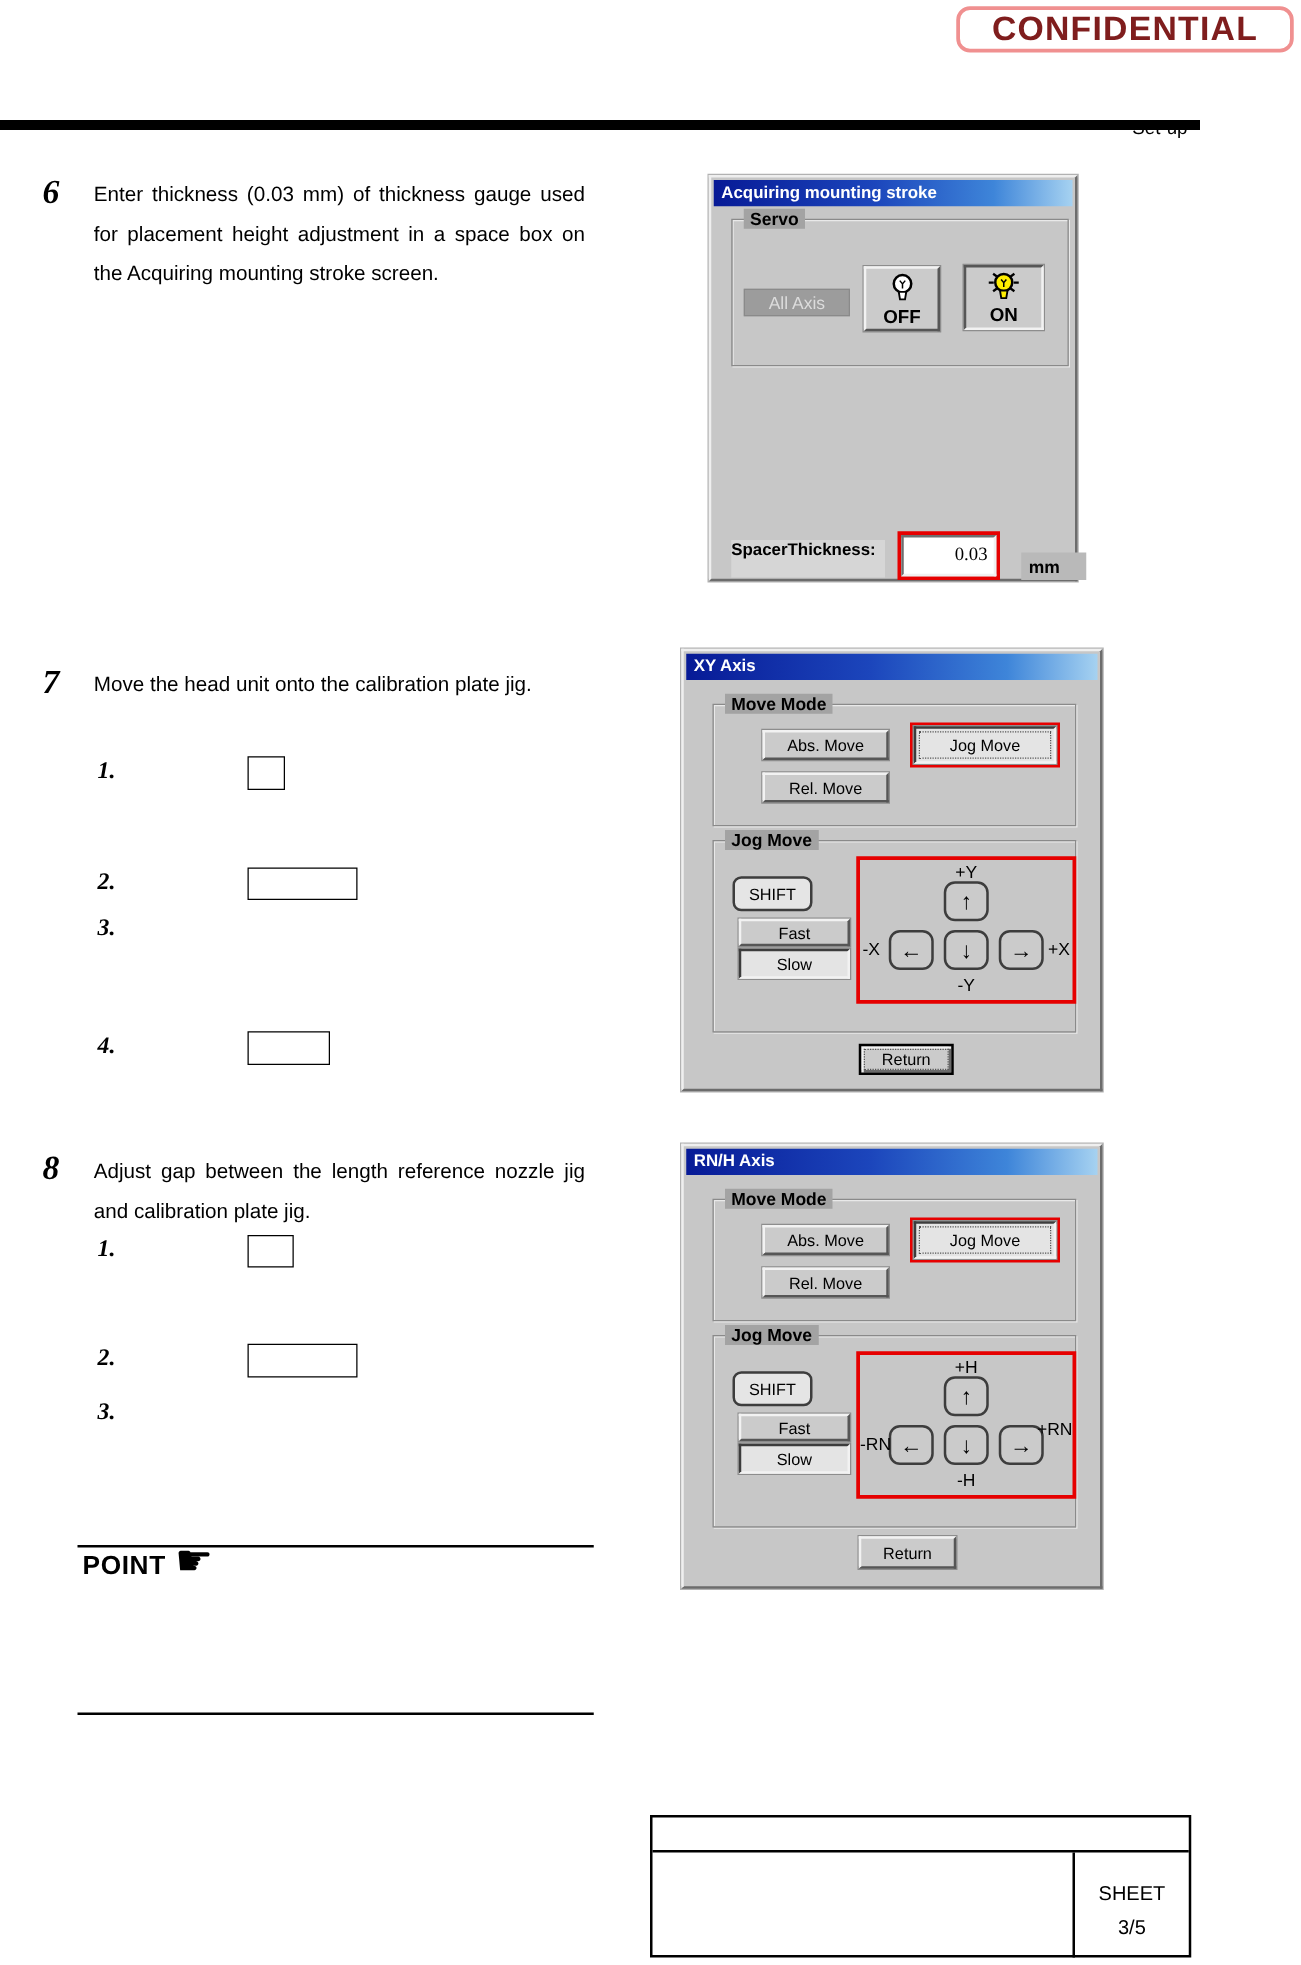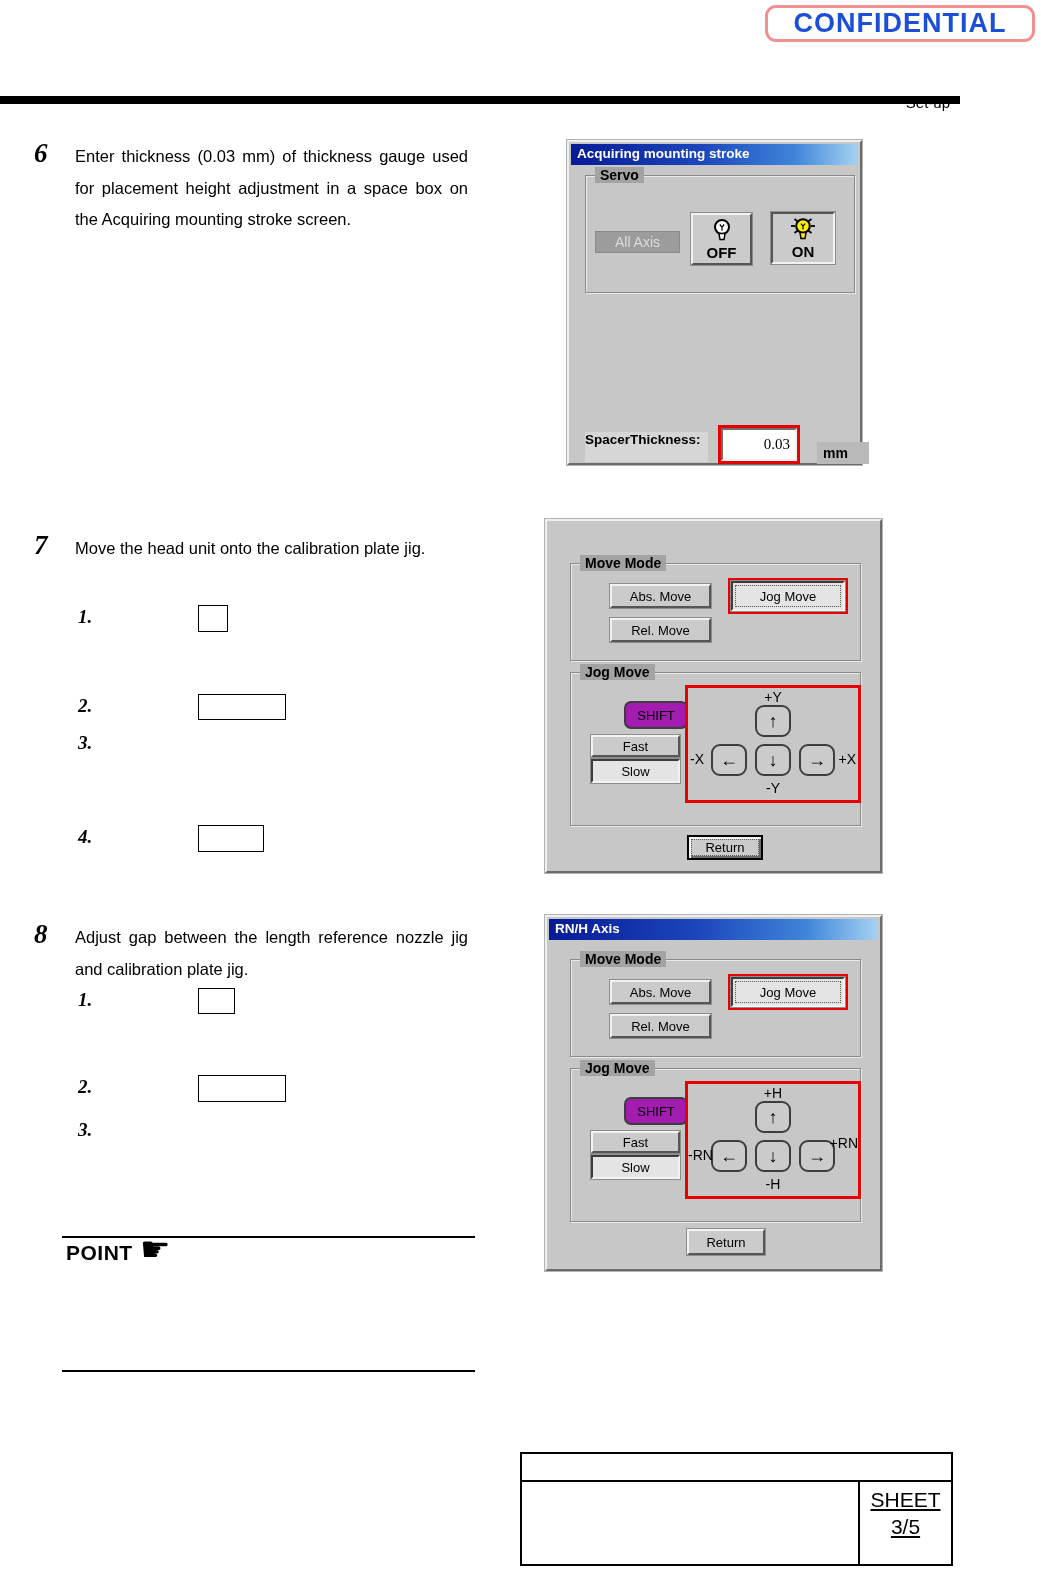--- a/index.html
+++ b/index.html
@@ -2,57 +2,57 @@
 <html><head>
 <meta charset="utf-8">
 <style>
   html,body{margin:0;padding:0;background:#ffffff;}
   #page{position:relative;width:1041px;height:1572px;background:#fff;
         font-family:"Liberation Sans","DejaVu Sans",sans-serif;color:#000;overflow:hidden;}
   .abs{position:absolute;}
 
   
   .stamp{left:765px;top:5px;width:270px;height:37px;border:3px solid #f09090;border-radius:11px;
-         display:flex;align-items:center;justify-content:center;color:#1d4ed8;
+         display:flex;align-items:center;justify-content:center;color:#7f1d1d;
          font-weight:bold;font-size:27px;letter-spacing:1px;box-sizing:border-box;}
   .setup{left:800px;top:57px;width:150px;text-align:right;font-size:15px;margin-top:37px;}
   .hrule{left:0;top:96px;width:960px;height:8px;background:#000;}
 
   
   .stepnum{font-family:"Liberation Serif","DejaVu Serif",serif;font-style:italic;font-weight:bold;font-size:27px;}
   .steppara{width:393px;font-size:16.5px;line-height:31.5px;text-align:justify;}
   .subnum{font-family:"Liberation Serif","DejaVu Serif",serif;font-style:italic;font-weight:bold;font-size:19px;}
   .blankbox{border:1.5px solid #000;background:#fff;box-sizing:border-box;}
   .pline{height:2px;background:#000;}
   .pointlabel{font-size:21px;font-weight:bold;letter-spacing:.5px;}
   .pointhand{font-size:34px;line-height:30px;}
 
   
   .ftable{left:520px;top:1452px;width:433px;height:114px;border:2px solid #000;box-sizing:border-box;}
   .frow1{height:26px;border-bottom:2px solid #000;}
   .frow2{display:flex;height:84px;}
   .fcell1{flex:1;}
-  .fcell2{width:93px;border-left:2px solid #000;text-align:center;font-size:21px;padding-top:4px;line-height:27px;box-sizing:border-box;text-decoration:underline;}
+  .fcell2{width:93px;border-left:2px solid #000;text-align:center;font-size:16px;padding-top:20px;line-height:27px;box-sizing:border-box;}
 
   
   .dlg{background:#c7c7c7;border:2px solid;border-color:#efefef #6c6c6c #6c6c6c #efefef;
        box-shadow:0 0 0 1px #b2b2b2;box-sizing:border-box;font-size:13px;}
   .tbar{position:absolute;left:2px;right:2px;top:2px;height:21px;
         background:linear-gradient(to right,#071a96,#1c46bc 45%,#3e85d9 78%,#a6d2f1);
         color:#fff;font-weight:bold;font-size:13.5px;padding:2px 0 0 6px;box-sizing:border-box;}
   .group{position:absolute;border:1px solid #8a8a8a;box-shadow:inset 1px 1px 0 #e9e9e9,1px 1px 0 #e9e9e9;}
   .glabel{position:absolute;top:-9px;left:9px;background:#a3a3a3;padding:0 5px;font-weight:bold;font-size:14px;line-height:16px;}
   .raised{background:#cbcbcb;border:2px solid;border-color:#f2f2f2 #565656 #565656 #f2f2f2;
           box-shadow:0 0 0 1px #8d8d8d;box-sizing:border-box;display:flex;align-items:center;justify-content:center;}
   .pressed{background:#e4e4e4;border:2px solid;border-color:#3c3c3c #f2f2f2 #f2f2f2 #3c3c3c;
            box-shadow:0 0 0 1px #8d8d8d;box-sizing:border-box;display:flex;align-items:center;justify-content:center;}
   .dfocus{outline:1px dotted #555;outline-offset:-5px;}
   .redbox{border:3px solid #e60000;box-sizing:border-box;}
-  .roundbtn{background:#a21caf;border:2px solid #3d3d3d;border-radius:7px;
-            display:flex;align-items:center;justify-content:center;box-sizing:border-box;margin-left:38px;}
+  .roundbtn{background:#e5e5e5;border:2px solid #3d3d3d;border-radius:7px;
+            display:flex;align-items:center;justify-content:center;box-sizing:border-box;}
   .padbtn{position:absolute;width:36px;height:32px;background:#cbcbcb;border:2px solid #3d3d3d;border-radius:9px;
           display:flex;align-items:center;justify-content:center;font-size:18px;font-weight:bold;box-sizing:border-box;}
   .padlbl{position:absolute;font-size:14px;}
   .defbtn{background:#cbcbcb;border:2px solid #000;box-shadow:inset 2px 2px 0 #f2f2f2,inset -2px -2px 0 #6a6a6a;
           display:flex;align-items:center;justify-content:center;box-sizing:border-box;}
   .sunkfield{background:#fff;border:2px solid;border-color:#6e6e6e #f0f0f0 #f0f0f0 #6e6e6e;
              box-sizing:border-box;display:flex;align-items:center;justify-content:flex-end;
              font-size:15px;padding-right:5px;}
   .disLabel{background:#9c9c9c;color:#dcdcdc;border:1px solid #8a8a8a;
             display:flex;align-items:center;justify-content:center;font-size:14px;box-sizing:border-box;}
@@ -120,20 +120,21 @@
   <div class="abs steppara" style="left:75px;top:533px;">Move the head unit onto the calibration plate jig.</div>
   <div class="abs subnum" style="left:78px;top:606px;">1.</div>
   <div class="abs blankbox" style="left:198px;top:605px;width:30px;height:27px;"></div>
   <div class="abs subnum" style="left:78px;top:695px;">2.</div>
   <div class="abs blankbox" style="left:198px;top:694px;width:88px;height:26px;"></div>
   <div class="abs subnum" style="left:78px;top:732px;">3.</div>
   <div class="abs subnum" style="left:78px;top:826px;">4.</div>
   <div class="abs blankbox" style="left:198px;top:825px;width:66px;height:27px;"></div>
 
   <div class="abs dlg" style="left:545px;top:519px;width:337px;height:354px;">
+    <div class="tbar">XY Axis</div>
 
     <div class="group" style="left:23px;top:42px;width:289px;height:96px;">
       <div class="glabel">Move Mode</div>
       <div class="raised abs" style="left:39px;top:20px;width:101px;height:24px;">Abs. Move</div>
       <div class="redbox abs" style="left:157px;top:14px;width:120px;height:36px;">
         <div class="pressed dfocus" style="width:100%;height:100%;">Jog Move</div>
       </div>
       <div class="raised abs" style="left:39px;top:54px;width:101px;height:24px;">Rel. Move</div>
     </div>
 

